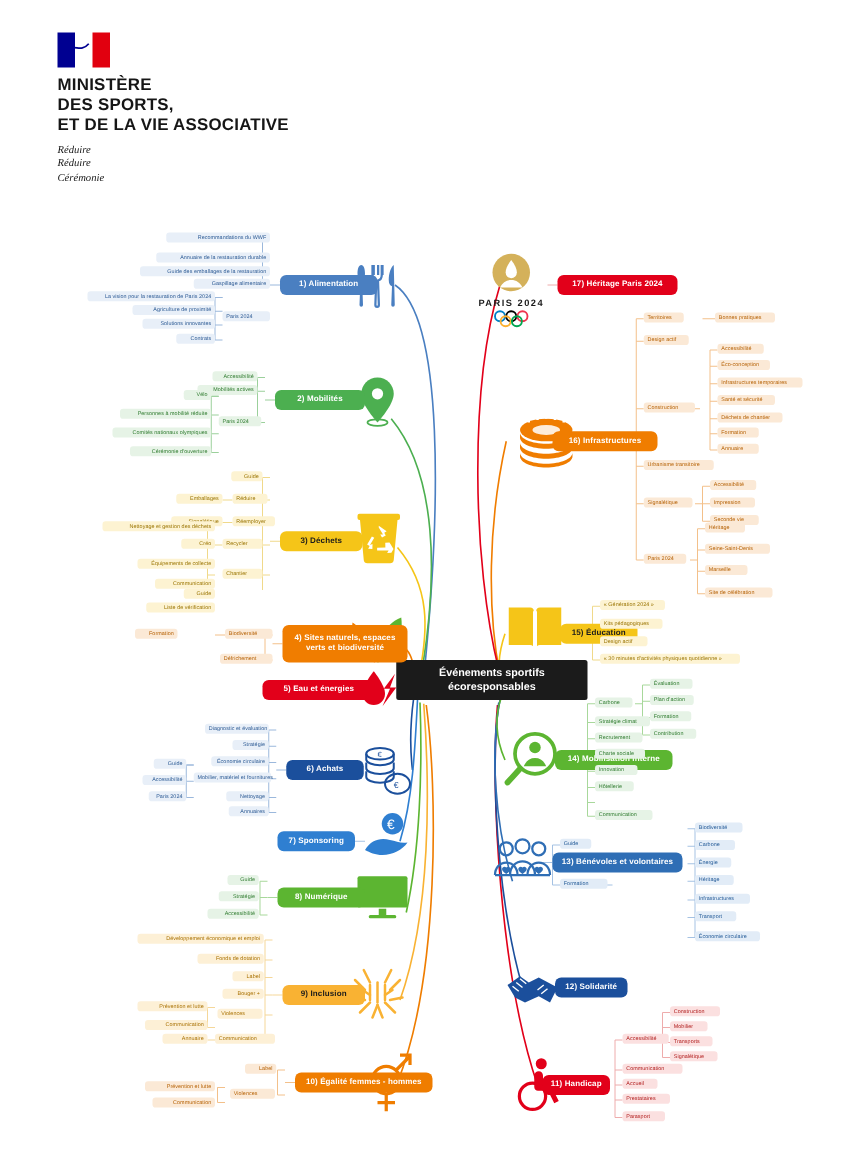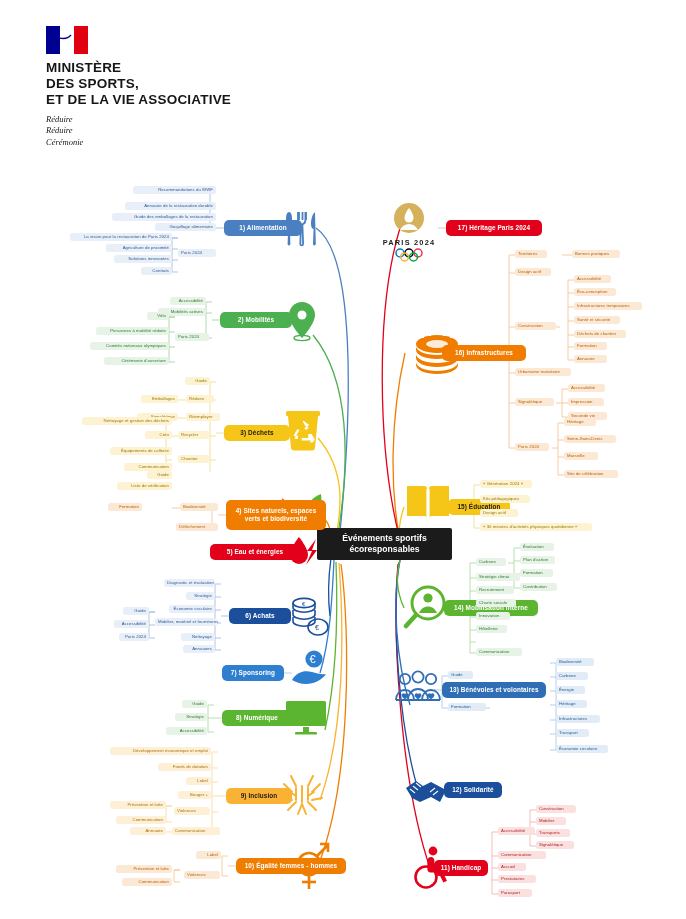--- a/index.html
+++ b/index.html
@@ -39,21 +39,21 @@
   .sub {
     position:absolute; border-radius:2.5px;
     font-size:4.3px; line-height:1.15; padding:1.6px 3px;
     white-space:nowrap; letter-spacing:0.05px;
   }
   .sub.r { text-align:right; }
   .sub.l { text-align:left; }
 
   
   #center-node {
-    position:absolute; left:317px; top:368px; width:135px; height:32px;
+    position:absolute; left:317px; top:368px; width:153px; height:32px;
     background:#1b1b1b; color:#fff; border-radius:2px;
     display:flex; flex-direction:column; align-items:center; justify-content:center;
     font-size:8.6px; font-weight:bold; line-height:1.3; text-align:center;
   }
 
   .icon { position:absolute; }
   svg { display:block; overflow:visible; }
 </style>
 </head>
 <body>

